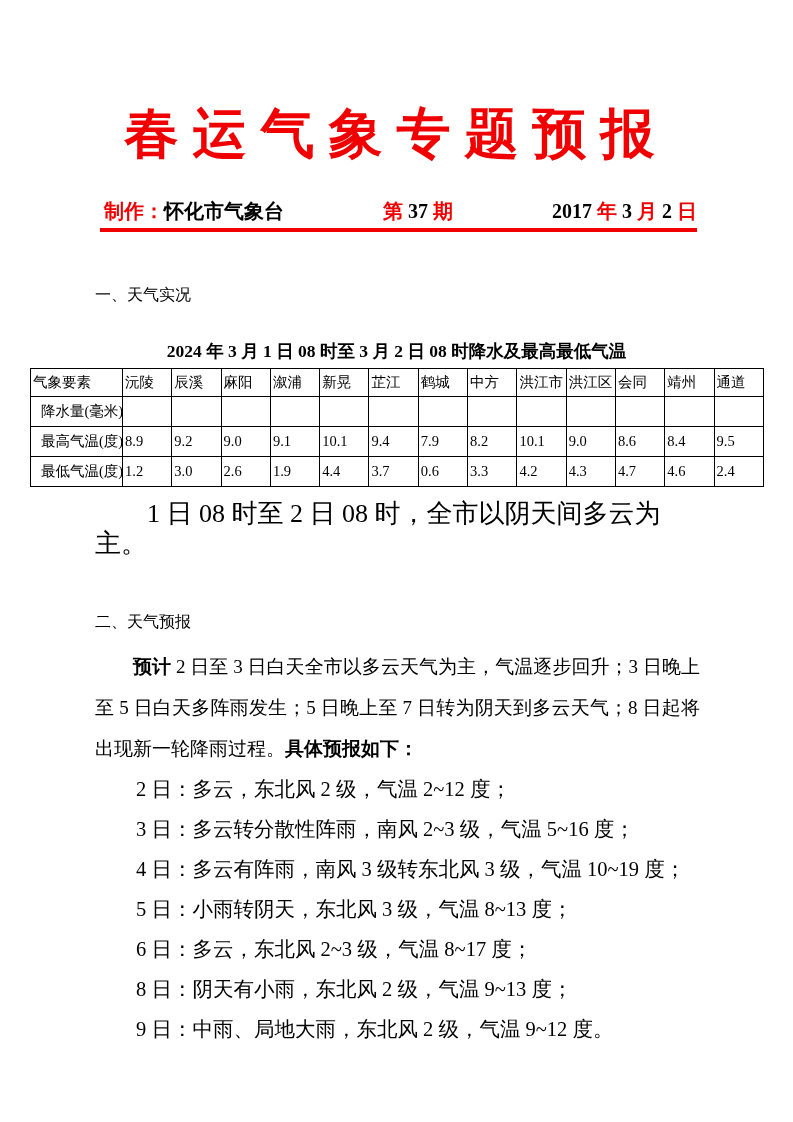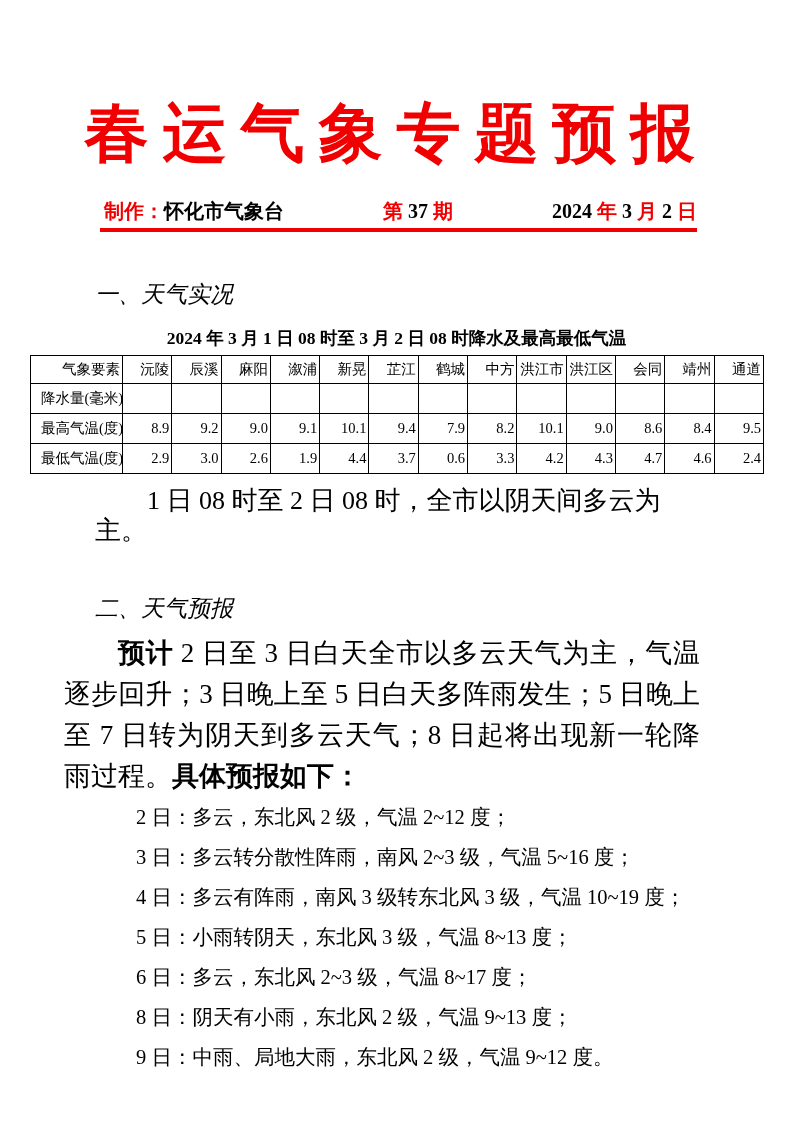--- a/index.html
+++ b/index.html
@@ -14,21 +14,21 @@
     font-family:"Liberation Serif","DejaVu Serif",serif;
     color:var(--ink);
     overflow:hidden;
   }
   .page{width:793px;height:1122px;position:relative;}
 
   
   .doc-title{
     margin-top:86px;
     text-align:center;
-    font-size:64px;
+    font-size:54px;
     line-height:96px;
     font-weight:700;
     letter-spacing:14px;
     color:var(--red);
     white-space:nowrap;
   }
   .meta-row{
     margin:14px 96px 0 104px;
     display:flex;
     justify-content:space-between;
@@ -42,68 +42,67 @@
   .black{color:var(--ink);}
   .red-rule{
     margin:2px 96px 0 100px;
     height:4px;
     background:var(--red);
   }
 
   
   .section-heading{
     margin:47px 93px 0 95px;
-    font-size:23px;
+    font-size:16px;
     line-height:32px;
     font-weight:400;
-    font-style:italic;
   }
   .table-title{
-    margin-top:16px;
+    margin-top:29px;
     text-align:center;
     font-size:17.5px;
     line-height:22px;
     font-weight:700;
   }
 
   
   table.weather{
     margin:6px auto 0 30px;
     width:734px;
     border-collapse:collapse;
     table-layout:fixed;
     font-size:14.5px;
   }
   table.weather col.c-label{width:92px;}
   table.weather th,
   table.weather td{
     border:1.6px solid var(--border);
-    text-align:right;
+    text-align:left;
     padding:0 2px;
     height:30px;
     font-weight:400;
     overflow:hidden;
     white-space:nowrap;
   }
   table.weather thead th{height:28px;}
   table.weather td.row-label{
     text-align:center;
     padding-left:10px;
   }
 
   
   .body-text{
     margin:12px 93px 0 95px;
     font-size:26px;
     line-height:30px;
     text-indent:2em;
   }
   .para{
-    margin:8px 93px 0 64px;
-    font-size:27px;
+    margin:8px 93px 0 95px;
+    font-size:19px;
     line-height:41px;
     text-align:justify;
     text-indent:2em;
   }
   .para b{font-weight:700;}
   .daily-list{margin:0 93px 0 95px;}
   .daily-line{
     font-size:20.5px;
     line-height:40px;
     text-indent:2em;
@@ -120,21 +119,21 @@
   <div class="meta-row">
     <span>
       <span class="red">制作：</span><span class="black">怀化市气象台</span>
     </span>
     <span>
       <span class="red">第</span>
       <span class="black">37</span>
       <span class="red">期</span>
     </span>
     <span>
-      <span class="black">2024</span>
+      <span class="black">2017</span>
       <span class="red">年</span>
       <span class="black">3</span>
       <span class="red">月</span>
       <span class="black">2</span>
       <span class="red">日</span>
     </span>
   </div>
 
   <div class="red-rule"></div>
 
@@ -205,21 +204,21 @@
           <td>7.9</td>
           <td>8.2</td>
           <td>10.1</td>
           <td>9.0</td>
           <td>8.6</td>
           <td>8.4</td>
           <td>9.5</td>
         </tr>
         <tr>
           <td class="row-label">最低气温(度)</td>
-          <td>2.9</td>
+          <td>1.2</td>
           <td>3.0</td>
           <td>2.6</td>
           <td>1.9</td>
           <td>4.4</td>
           <td>3.7</td>
           <td>0.6</td>
           <td>3.3</td>
           <td>4.2</td>
           <td>4.3</td>
           <td>4.7</td>

